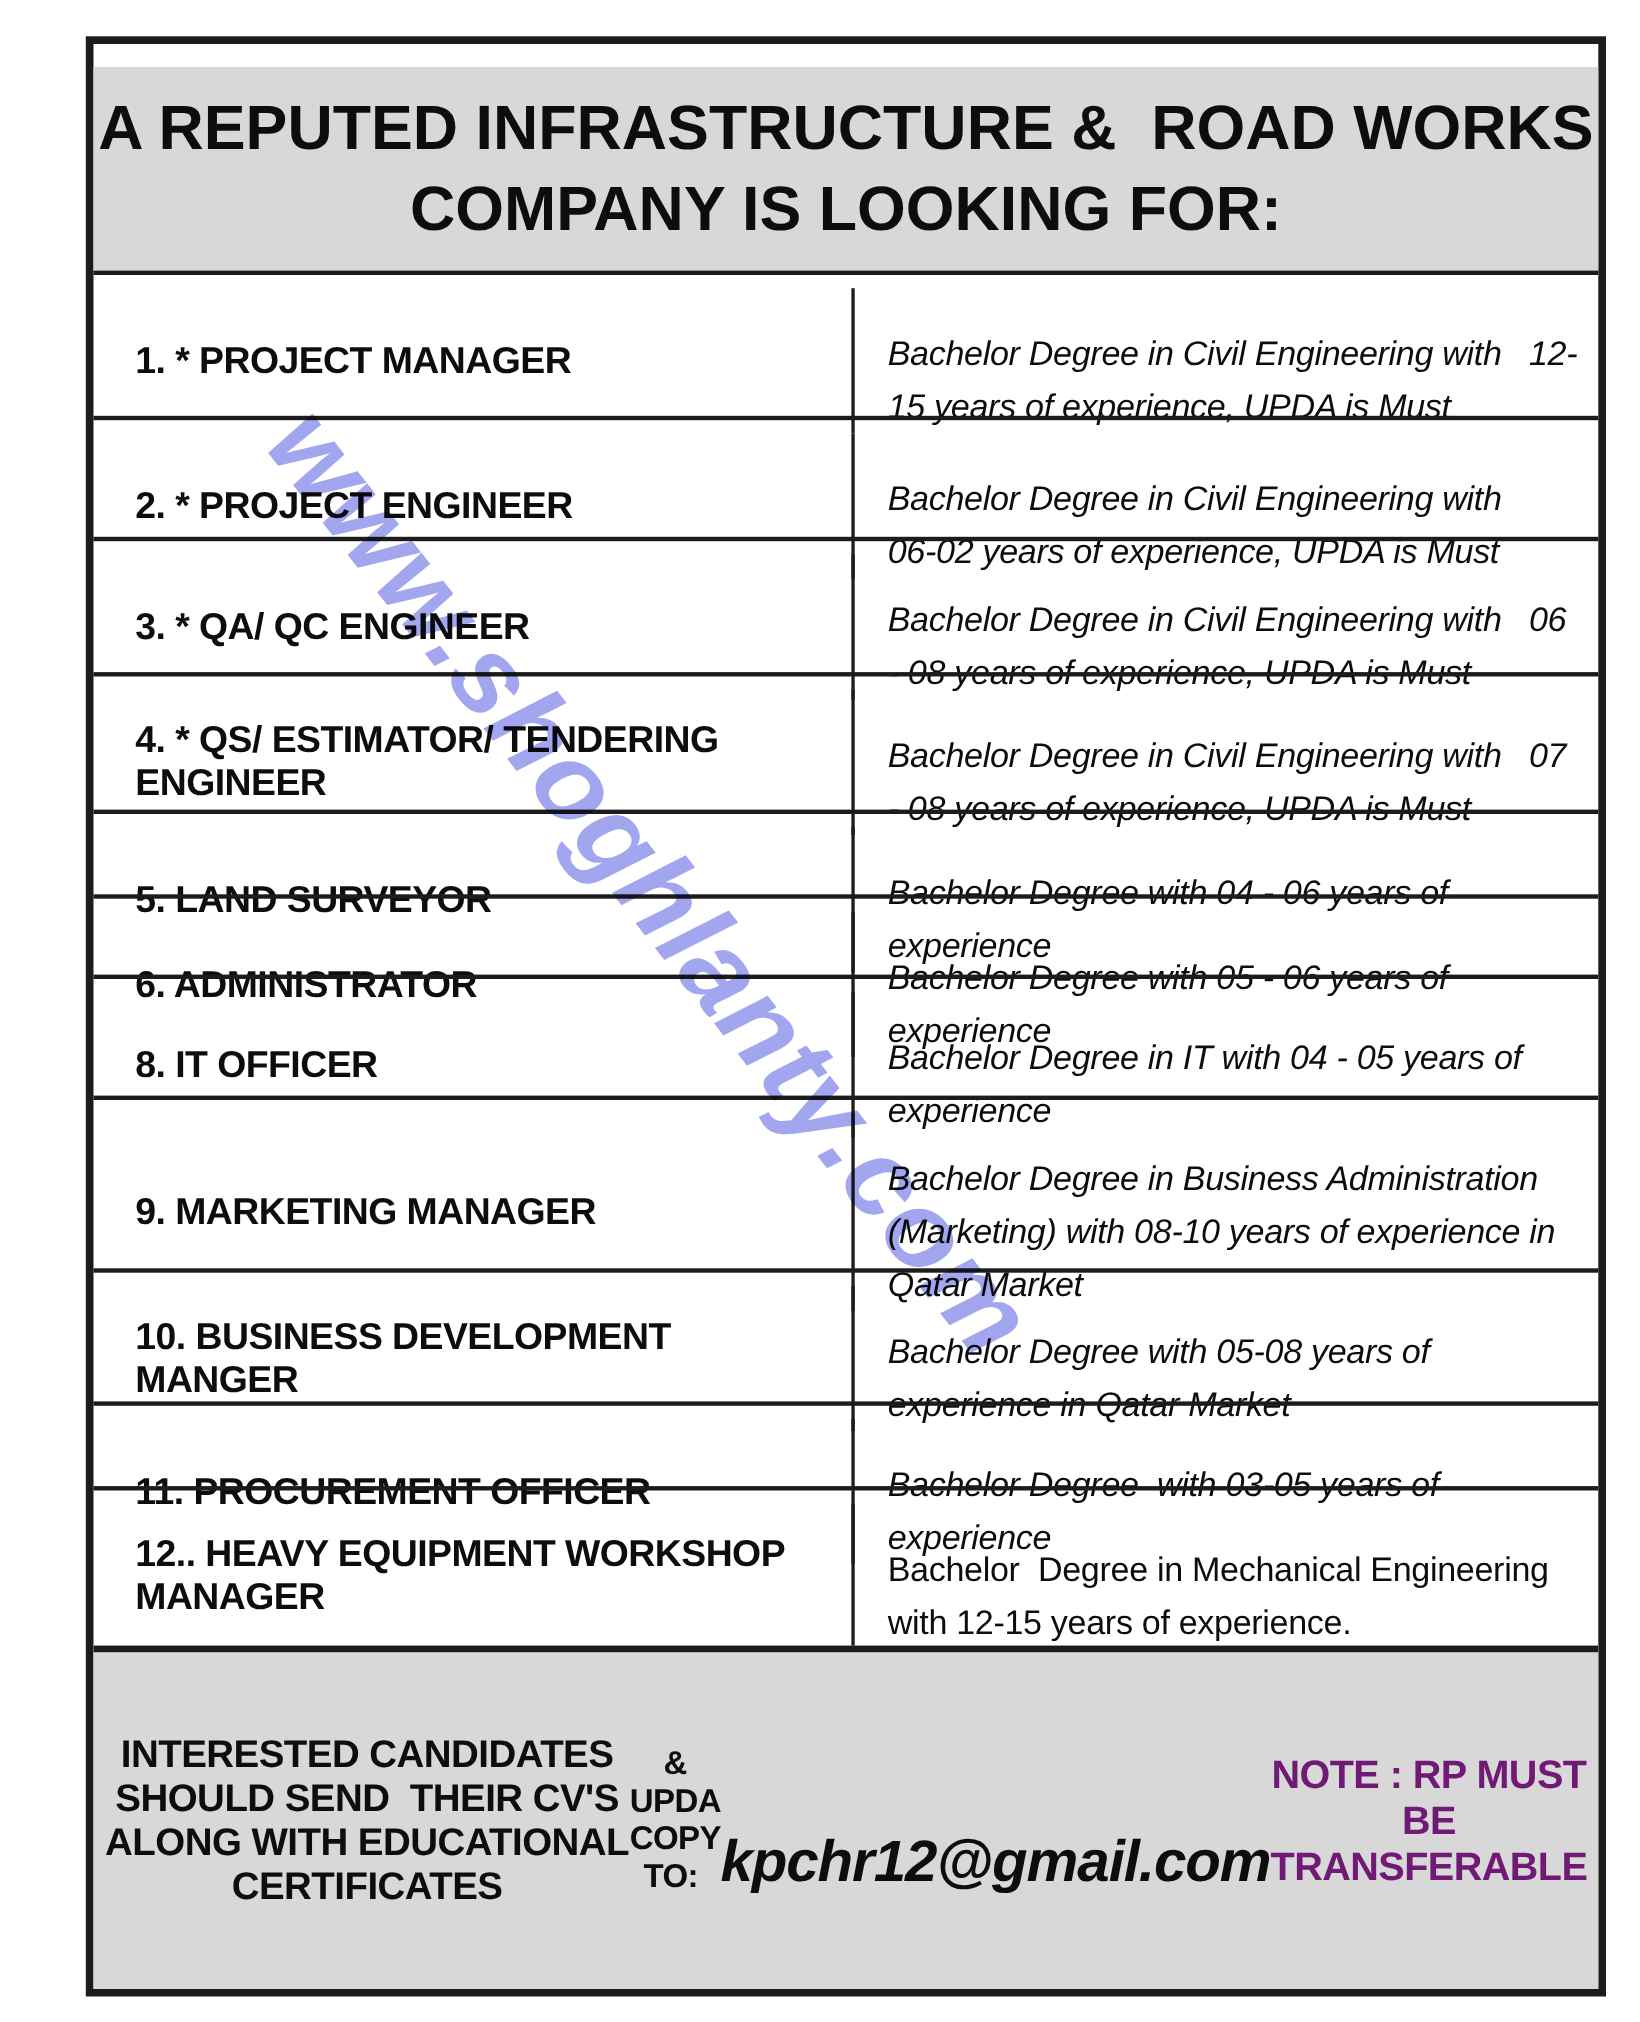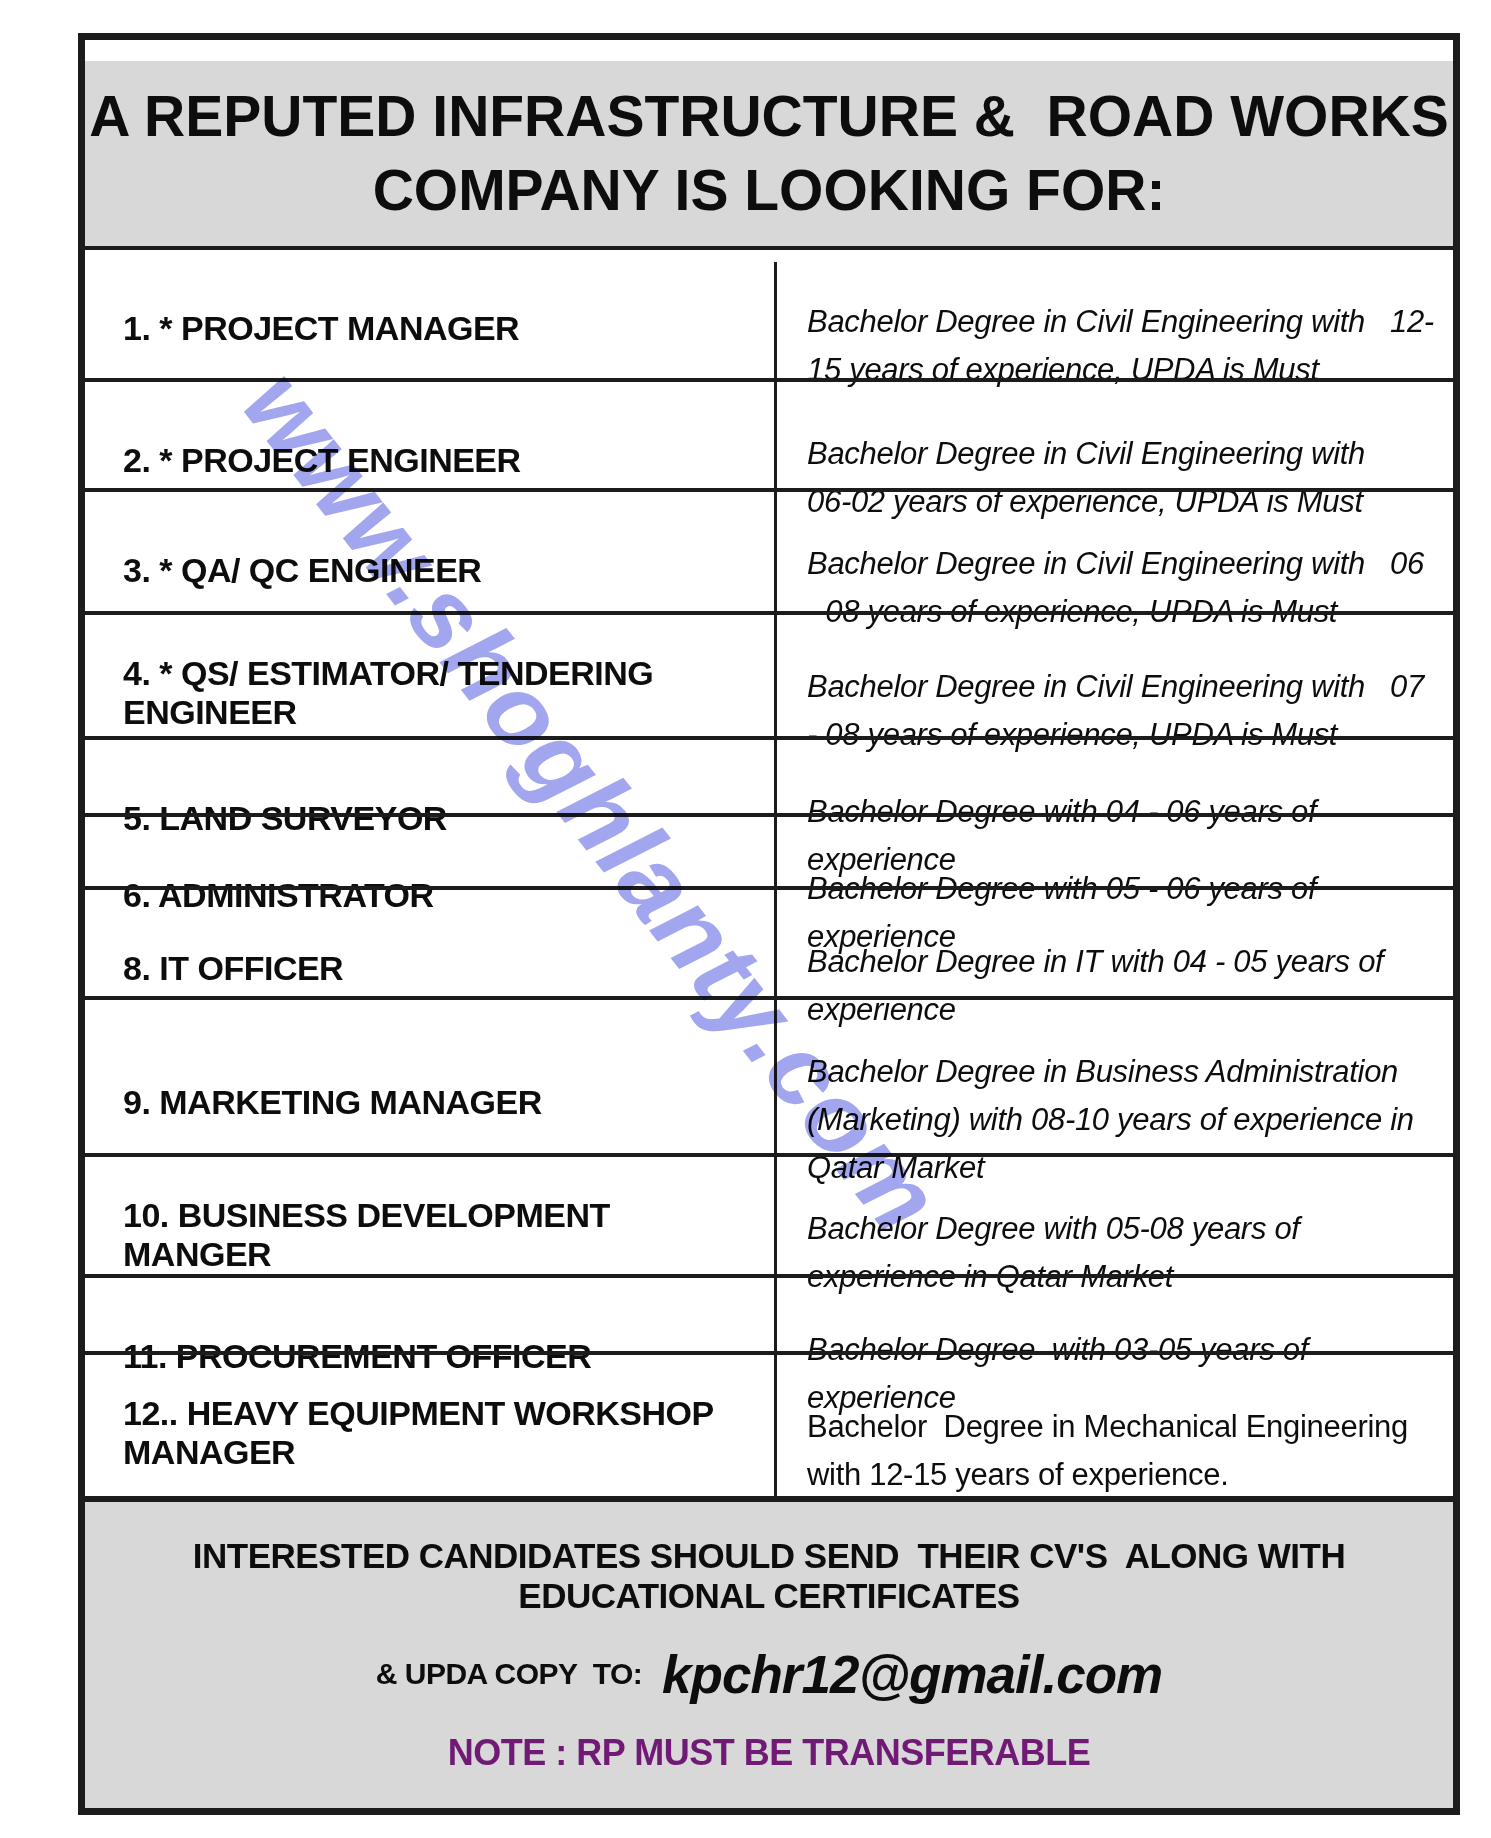--- a/index.html
+++ b/index.html
@@ -59,33 +59,32 @@
     letter-spacing:-0.3px;
     margin-top:48px;
   }
   .cell-req.upright { font-style:normal; }
   .r1{height:132px}.r2{height:110px}.r3{height:123px}.r4{height:125px}
   .r5{height:77px}.r6{height:73px}.r7{height:110px}.r8{height:110px}
   .r9{height:157px}.r10{height:121px}.r11{height:77px}.r12{height:145px}
   .footer-band {
     flex:1;
     border-top:6px solid #1c1c1c;
-    display:flex; flex-direction:column;
+    display:flex; flex-direction:row;
     align-items:center; justify-content:space-evenly;
     text-align:center;
     padding:6px 10px;
   }
   .footer-line1 {
     font-size:35px; font-weight:700; color:#0d0d0d;
     white-space:pre-wrap; letter-spacing:-0.5px;
   }
   .footer-line2 {
-    display:flex; align-items:center; justify-content:center;
+    display:flex; align-items:flex-end; justify-content:center;
     white-space:pre-wrap;
-    gap:12px;
   }
   .upda-prefix {
     font-size:30px; font-weight:700; color:#0d0d0d; letter-spacing:-0.5px;
     white-space:pre-wrap;
   }
   .email {
     font-size:53px; font-weight:700; font-style:italic; color:#0d0d0d;
     letter-spacing:-1px;
   }
   .footer-note {

